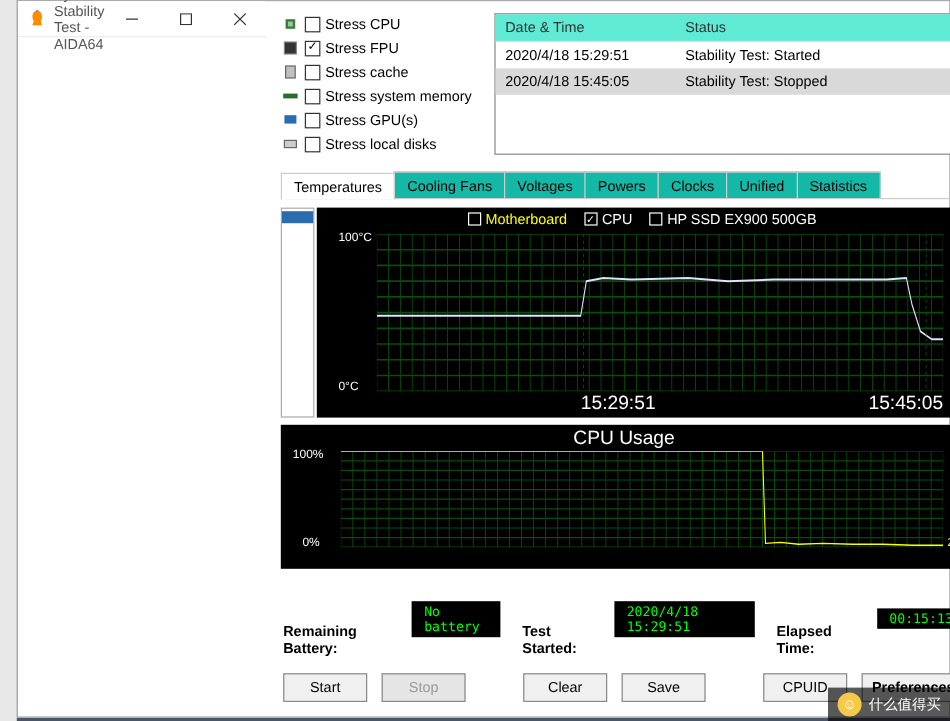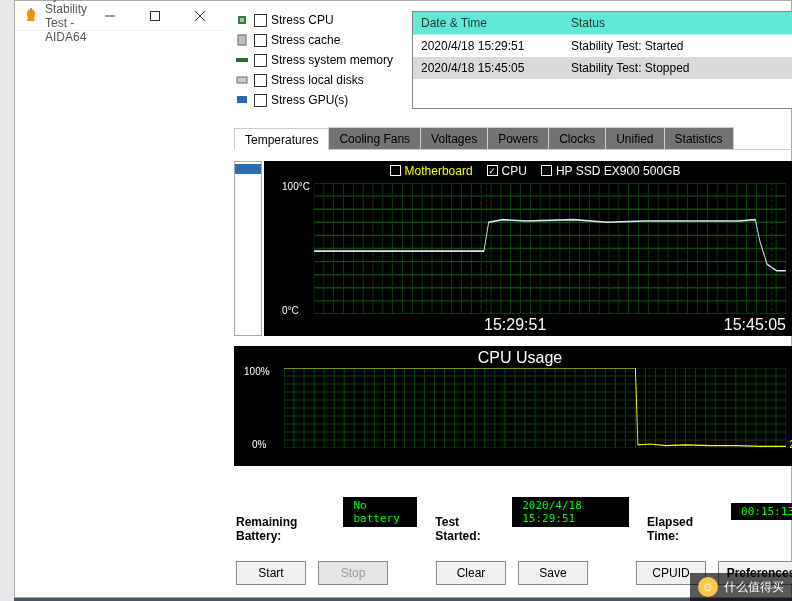--- a/index.html
+++ b/index.html
@@ -20,21 +20,21 @@
 .cb.checked::after { content: "✓"; font-size: 10px; line-height: 1; }
 .log-box { flex: 1; border: 1px solid #888; background: #fff; }
 .log-head { display: flex; background: #5eead4; border-bottom: 1px solid #ddd; }
 .log-head > div { padding: 4px 8px; color: #333; }
 .log-head > div:first-child { width: 150px; }
 .log-row { display: flex; }
 .log-row > div { padding: 4px 8px; }
 .log-row > div:first-child { width: 150px; }
 .log-row.sel { background: #d9d9d9; }
 .tabs { display: flex; border-bottom: 1px solid #ccc; margin-top: 8px; }
-.tab { padding: 4px 10px 3px 10px; border: 1px solid #ccc; border-bottom: none; background: #737373; margin-right: -1px; cursor: pointer; }
+.tab { padding: 4px 10px 3px 10px; border: 1px solid #ccc; border-bottom: none; background: #14b8a6; margin-right: -1px; cursor: pointer; }
 .tab.active { background: #fff; position: relative; top: 1px; }
 .chart-wrap { display: flex; gap: 2px; }
 .chart-left { width: 28px; background: #fff; border: 1px solid #aaa; }
 .chart-left .legend-block { width: 100%; height: 10px; background: #2b6cb0; margin-top: 2px; }
 .chart { flex: 1; background: #000; position: relative; height: 175px; }
 .chart2 { height: 120px; }
 .chart-legend-top { position: absolute; top: 3px; left: 0; right: 0; display: flex; justify-content: center; gap: 14px; color: #fff; font-size: 11px; }
 .chart-legend-top .cb2 { width: 11px; height: 11px; border: 1px solid #fff; display: inline-flex; align-items: center; justify-content: center; }
 .chart-legend-top .cb2.checked::after { content: "✓"; font-size: 9px; color: #fff; }
 .legend-item { display: flex; align-items: center; gap: 4px; }
@@ -97,52 +97,61 @@
                 <rect x="3" y="3" width="8" height="8" fill="#3a7a3a"></rect>
                 <rect x="5" y="5" width="4" height="4" fill="#9c9"></rect>
               </svg>
             </span>
           <span class="cb"></span>
           <span>Stress CPU</span>
         </div>
         <div class="stress-item">
           <span class="ico">
               <svg width="14" height="14" viewBox="0 0 14 14">
+                <rect x="2" y="2" width="10" height="10" fill="#333" stroke="#888"></rect>
+              </svg>
+            </span>
+          <span class="cb checked"></span>
+          <span>Stress FPU</span>
+        </div>
+        <div class="stress-item">
+          <span class="ico">
+              <svg width="14" height="14" viewBox="0 0 14 14">
                 <rect x="3" y="2" width="8" height="10" fill="#c0c0c0" stroke="#666"></rect>
               </svg>
             </span>
           <span class="cb"></span>
           <span>Stress cache</span>
         </div>
         <div class="stress-item">
           <span class="ico">
               <svg width="14" height="14" viewBox="0 0 14 14">
                 <rect x="1" y="5" width="12" height="4" fill="#2a6a2a"></rect>
               </svg>
             </span>
           <span class="cb"></span>
           <span>Stress system memory</span>
         </div>
         <div class="stress-item">
           <span class="ico">
               <svg width="14" height="14" viewBox="0 0 14 14">
+                <rect x="2" y="3" width="10" height="7" fill="#2b6cb0"></rect>
+              </svg>
+            </span>
+          <span class="cb"></span>
+          <span>Stress GPU(s)</span>
+        </div>
+        <div class="stress-item">
+          <span class="ico">
+              <svg width="14" height="14" viewBox="0 0 14 14">
                 <rect x="2" y="4" width="10" height="6" fill="#ccc" stroke="#666"></rect>
               </svg>
             </span>
           <span class="cb"></span>
           <span>Stress local disks</span>
-        </div>
-        <div class="stress-item">
-          <span class="ico">
-              <svg width="14" height="14" viewBox="0 0 14 14">
-                <rect x="2" y="3" width="10" height="7" fill="#2b6cb0"></rect>
-              </svg>
-            </span>
-          <span class="cb"></span>
-          <span>Stress GPU(s)</span>
         </div>
       </div>
 
       <div class="log-box">
         <div class="log-head">
           <div>Date &amp; Time</div>
           <div>Status</div>
         </div>
         <div class="log-row">
           <div>2020/4/18 15:29:51</div>

